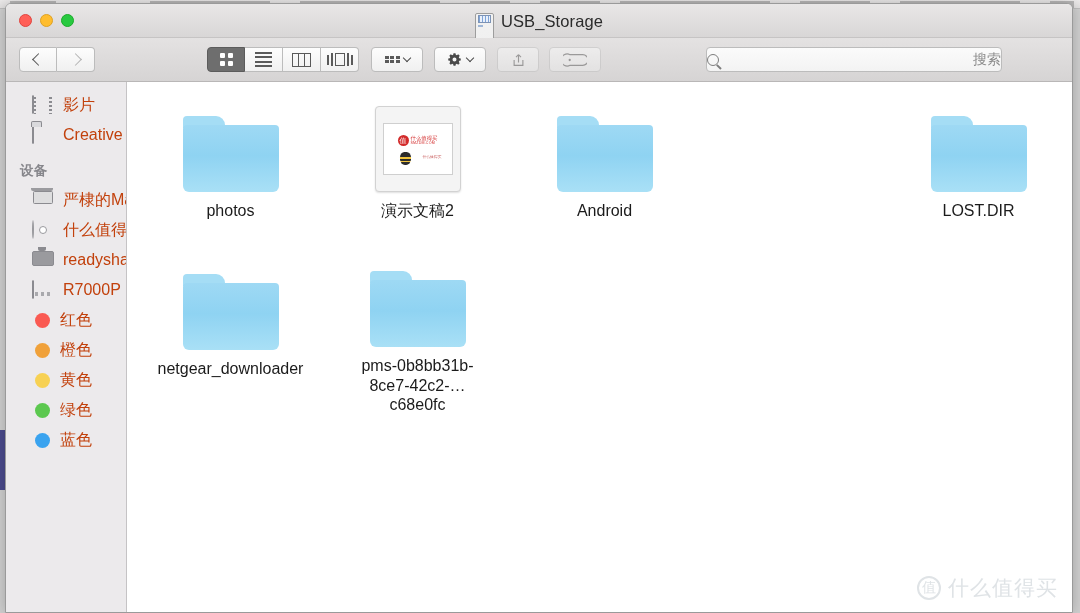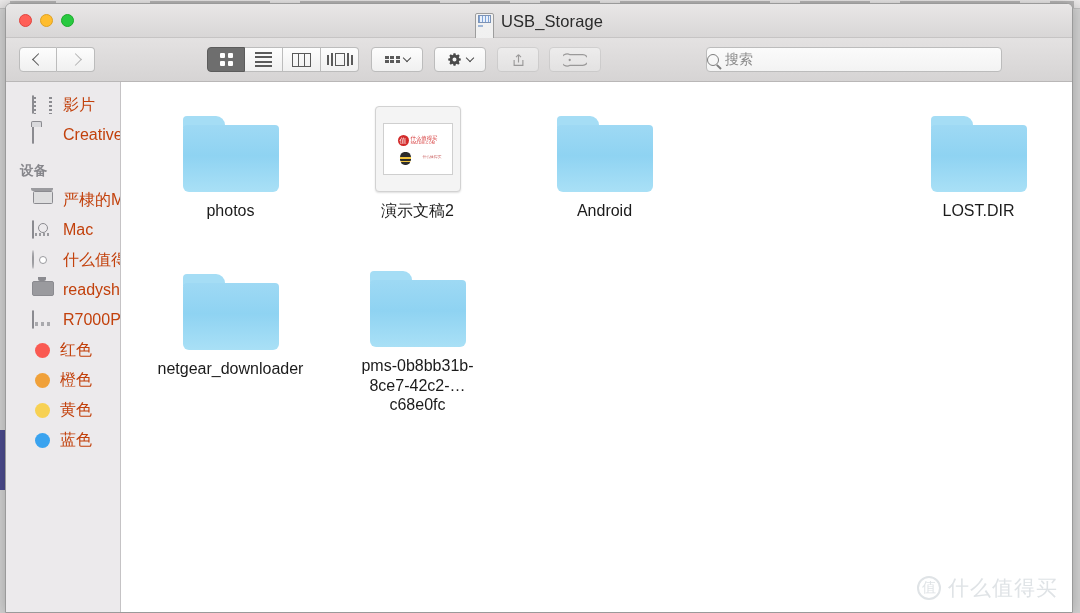--- a/index.html
+++ b/index.html
@@ -122,21 +122,21 @@
   .dchev { width: 6px; height: 6px; border-left: 1.6px solid #4a4a4a; border-bottom: 1.6px solid #4a4a4a; transform: rotate(-45deg); margin-top:-3px;}
   .btn.action { width: 52px; margin-left: 11px; gap: 5px; }
   .gear { width: 15px; height: 15px; position: relative; }
   .btn.share { width: 42px; margin-left: 11px; }
   .btn.tag { width: 52px; margin-left: 10px; }
 
   .search {
     margin-left: 105px; width: 296px; height: 25px;
     background: linear-gradient(#fbfbfb, #f3f3f3);
     border: 1px solid #bcbcbc; border-radius: 4px;
-    display: flex; align-items: center; justify-content: flex-start; gap: 6px;
+    display: flex; align-items: center; justify-content: space-between; gap: 6px;
   }
   .search .ph { font-size: 14px; color: #8b8b8b; }
   .mag { width: 12px; height: 12px; border: 1.6px solid #7d7d7d; border-radius: 50%; position: relative; }
   .mag::after {
     content: ''; position: absolute; right: -4px; bottom: -3px;
     width: 6px; height: 1.7px; background: #7d7d7d; transform: rotate(45deg);
   }
 
   
   .body { display: flex; height: 532px; }
@@ -224,21 +224,21 @@
   .eject::after {
     content:''; position:absolute; bottom:1px; left:1.5px; width:10px; height:2.5px; background:#8e8e92;
   }
   .dot { width: 15px; height: 15px; border-radius: 50%; margin-left: 3px; }
 
   
   .content { flex: 1; background: #fff; position: relative; padding: 16px 0 0 0; }
   .grid {
     display: grid;
     grid-template-columns: repeat(5, 187px);
-    padding-left: 16px;
+    padding-left: 10px;
   }
   .cell { height: 158px; display: flex; flex-direction: column; align-items: center; padding-top: 4px; }
   .thumb { height: 90px; display: flex; align-items: flex-end; justify-content: center; }
   .name {
     margin-top: 9px; font-size: 16px; color: #1b1b1b; text-align: center;
     width: 152px; line-height: 1.2; word-break: break-word;
   }
   
   .folder { width: 96px; height: 76px; position: relative; }
   .folder .tab {
@@ -429,24 +429,20 @@
           <span class="sb-ico"><span class="i-folder"></span></span>
           <span class="sb-label">Creative Cloud Files</span>
         </div>
 
         <div class="sb-head">设备</div>
         <div class="sb-item">
           <span class="sb-ico"><span class="i-laptop"></span></span>
           <span class="sb-label">严棣的MacBook Pro</span>
         </div>
         <div class="sb-item">
-          <span class="sb-ico"><span class="i-hdd"></span></span>
-          <span class="sb-label">Mac</span>
-        </div>
-        <div class="sb-item">
           <span class="sb-ico"><span class="i-disc"></span></span>
           <span class="sb-label">什么值得买</span>
         </div>
 
         <div class="sb-item">
           <span class="sb-ico"><span class="i-monitor"></span></span>
           <span class="sb-label">readyshare</span>
           <span class="eject"></span>
         </div>
         <div class="sb-item">
@@ -458,20 +454,24 @@
           <span class="dot" style="background:#fa5a52"></span>
           <span class="sb-label">红色</span>
         </div>
         <div class="sb-item">
           <span class="dot" style="background:#f0a13a"></span>
           <span class="sb-label">橙色</span>
         </div>
         <div class="sb-item">
           <span class="dot" style="background:#f7d153"></span>
           <span class="sb-label">黄色</span>
+        </div>
+        <div class="sb-item">
+          <span class="dot" style="background:#5cc84f"></span>
+          <span class="sb-label">绿色</span>
         </div>
         <div class="sb-item">
           <span class="dot" style="background:#3aa3ef"></span>
           <span class="sb-label">蓝色</span>
         </div>
       </div>
 
       <div class="content">
         <div class="grid">
 

